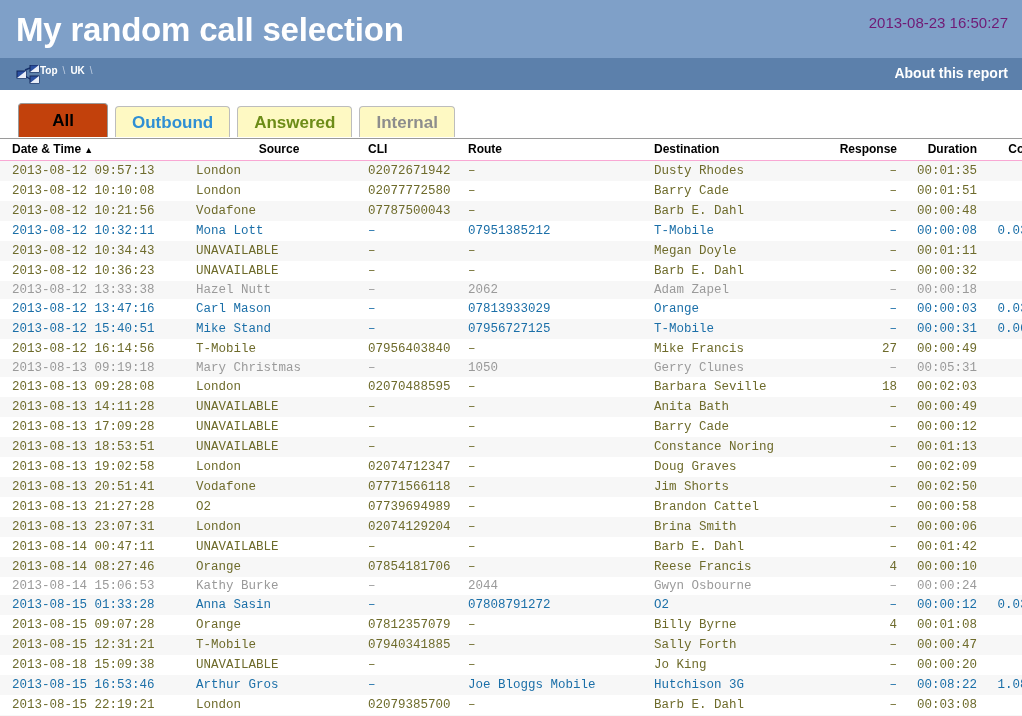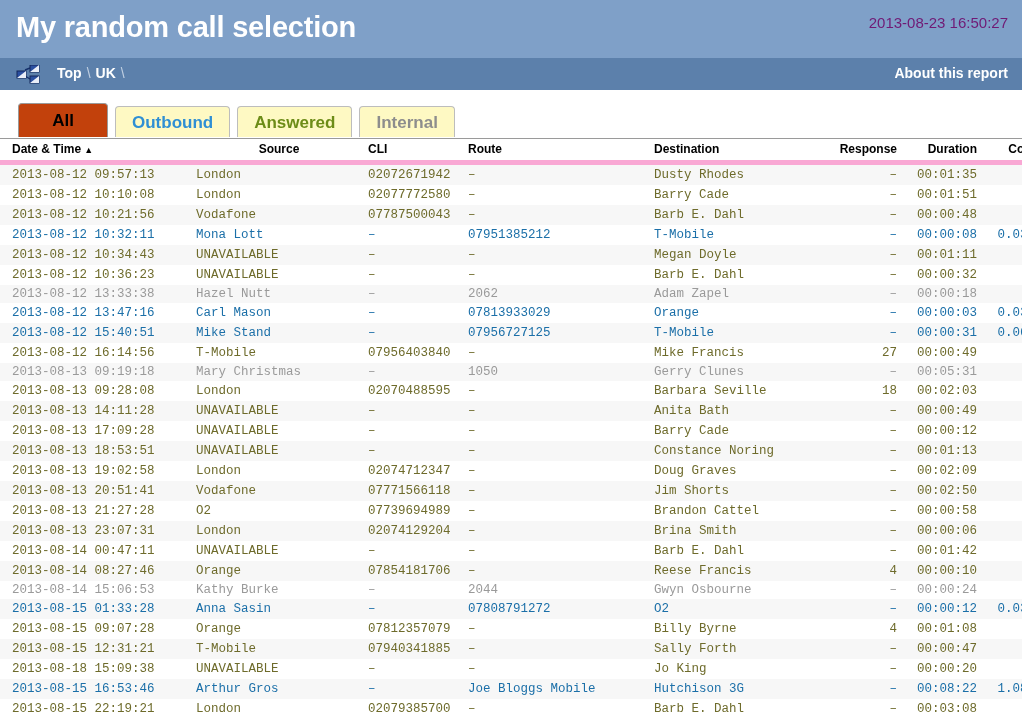--- a/index.html
+++ b/index.html
@@ -20,21 +20,21 @@
   .titlebar {
     height: 58px;
     background: #7fa0c8;
     position: relative;
     box-sizing: border-box;
   }
   .titlebar .title {
     position: absolute;
     left: 16px;
     top: 11px;
-    font-size: 29px;
+    font-size: 33px;
     font-weight: bold;
     color: #ffffff;
     letter-spacing: -0.2px;
     white-space: nowrap;
   }
   .titlebar .stamp {
     position: absolute;
     right: 14px;
     top: 14px;
     font-size: 15px;
@@ -51,23 +51,23 @@
   }
   .crumb-icon {
     position: absolute;
     left: 16px;
     top: 7px;
     width: 26px;
     height: 19px;
   }
   .crumbs {
     position: absolute;
-    left: 57px;
+    left: 40px;
     top: 7px;
-    font-size: 14px;
+    font-size: 10px;
     font-weight: bold;
     color: #d6e0ee;
     white-space: nowrap;
   }
   .crumbs a {
     color: #ffffff;
     text-decoration: none;
   }
   .crumbs .sep {
     color: #c0cfe2;
@@ -135,21 +135,21 @@
   table.calls {
     width: 1022px;
     border-collapse: collapse;
     table-layout: fixed;
   }
   table.calls thead th {
     font-size: 12px;
     font-weight: bold;
     color: #000000;
     padding: 3px 0 4px 0;
-    border-bottom: 5px solid #f9a8d4;
+    border-bottom: 1px solid #f9a8d4;
     background: #ffffff;
     white-space: nowrap;
     font-family: "Liberation Sans", sans-serif;
   }
   table.calls tbody td {
     font-family: "Liberation Mono", monospace;
     font-size: 12.5px;
     padding: 2px 0 2px 0;
     height: 14px;
     white-space: nowrap;

